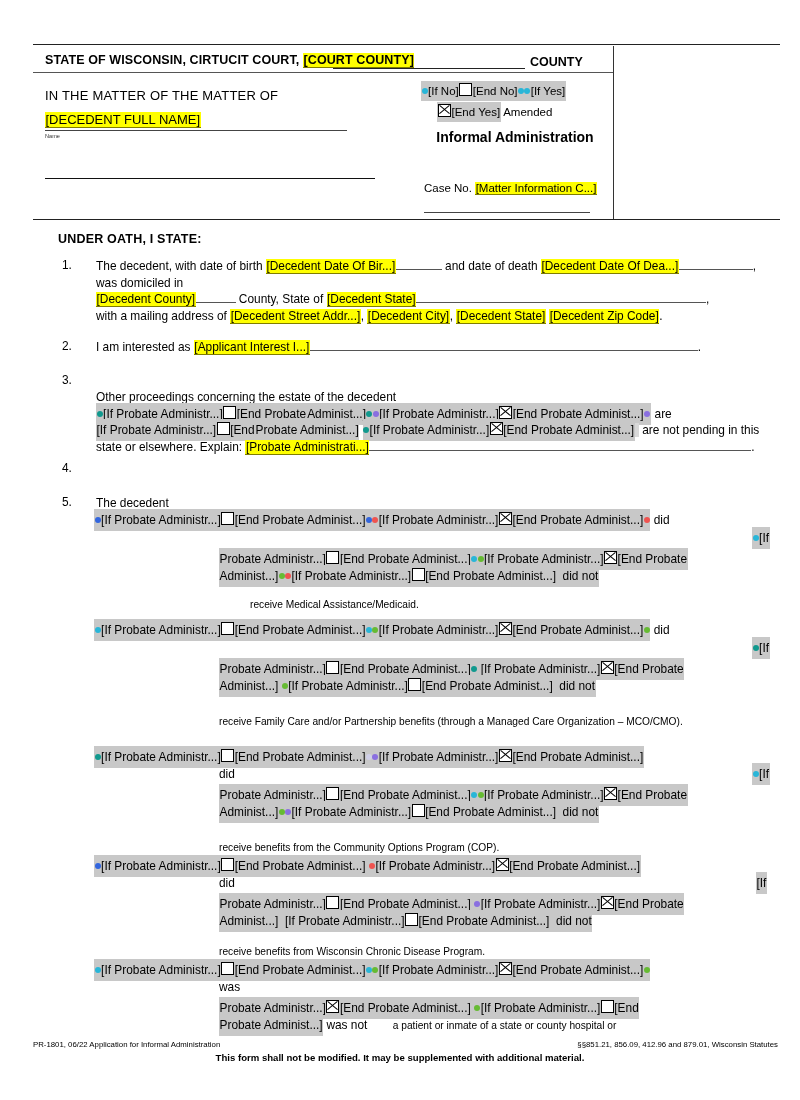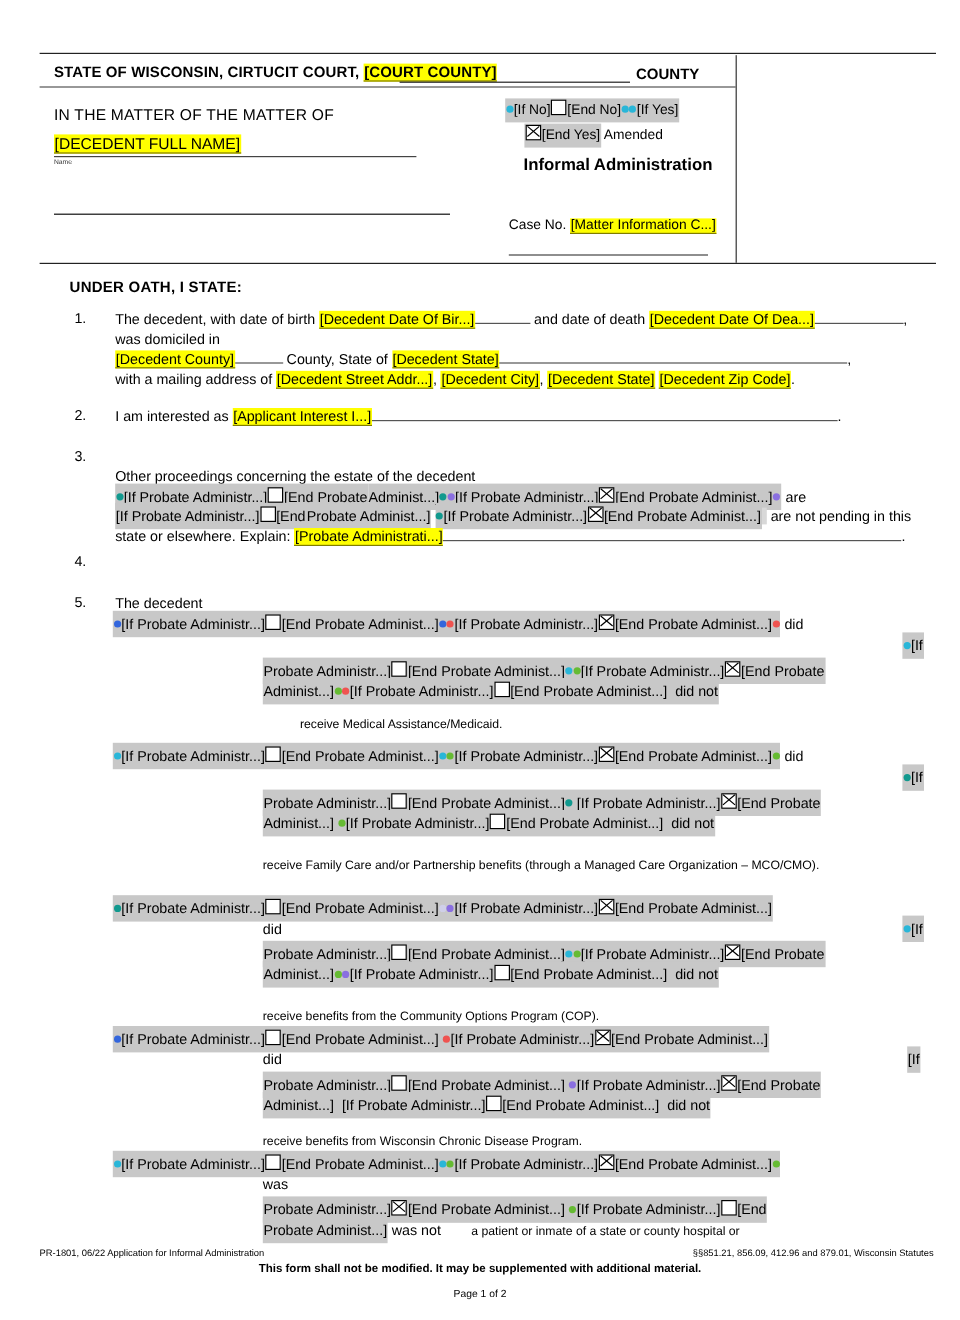--- a/index.html
+++ b/index.html
@@ -360,15 +360,14 @@
   <div class="item" style="left:219px; top:979px;">was</div>
   <div class="item" style="left:219px; top:1000px; width:560px;">
     <span class="tok"><span>Probate Administr...]</span><span class="cbox x"></span><span>[End Probate Administ...]</span> <span class="dot d-green"></span><span>[If Probate Administr...]</span><span class="cbox"></span><span>[End</span></span><br>
     <span class="tok"><span>Probate Administ...]</span></span> <span>was not</span>
     <span style="display:inline-block;width:22px;"></span><span class="sub-desc">a patient or inmate of a state or county hospital or</span>
   </div>
 
   <div class="ftr-left">PR-1801, 06/22 Application for Informal Administration</div>
   <div class="ftr-right">§§851.21, 856.09, 412.96 and 879.01, Wisconsin Statutes</div>
   <div class="ftr-center">This form shall not be modified. It may be supplemented with additional material.</div>
-  <div class="ftr-page">Page 1 of 2</div>
 
 </div>
 
 </body></html>

